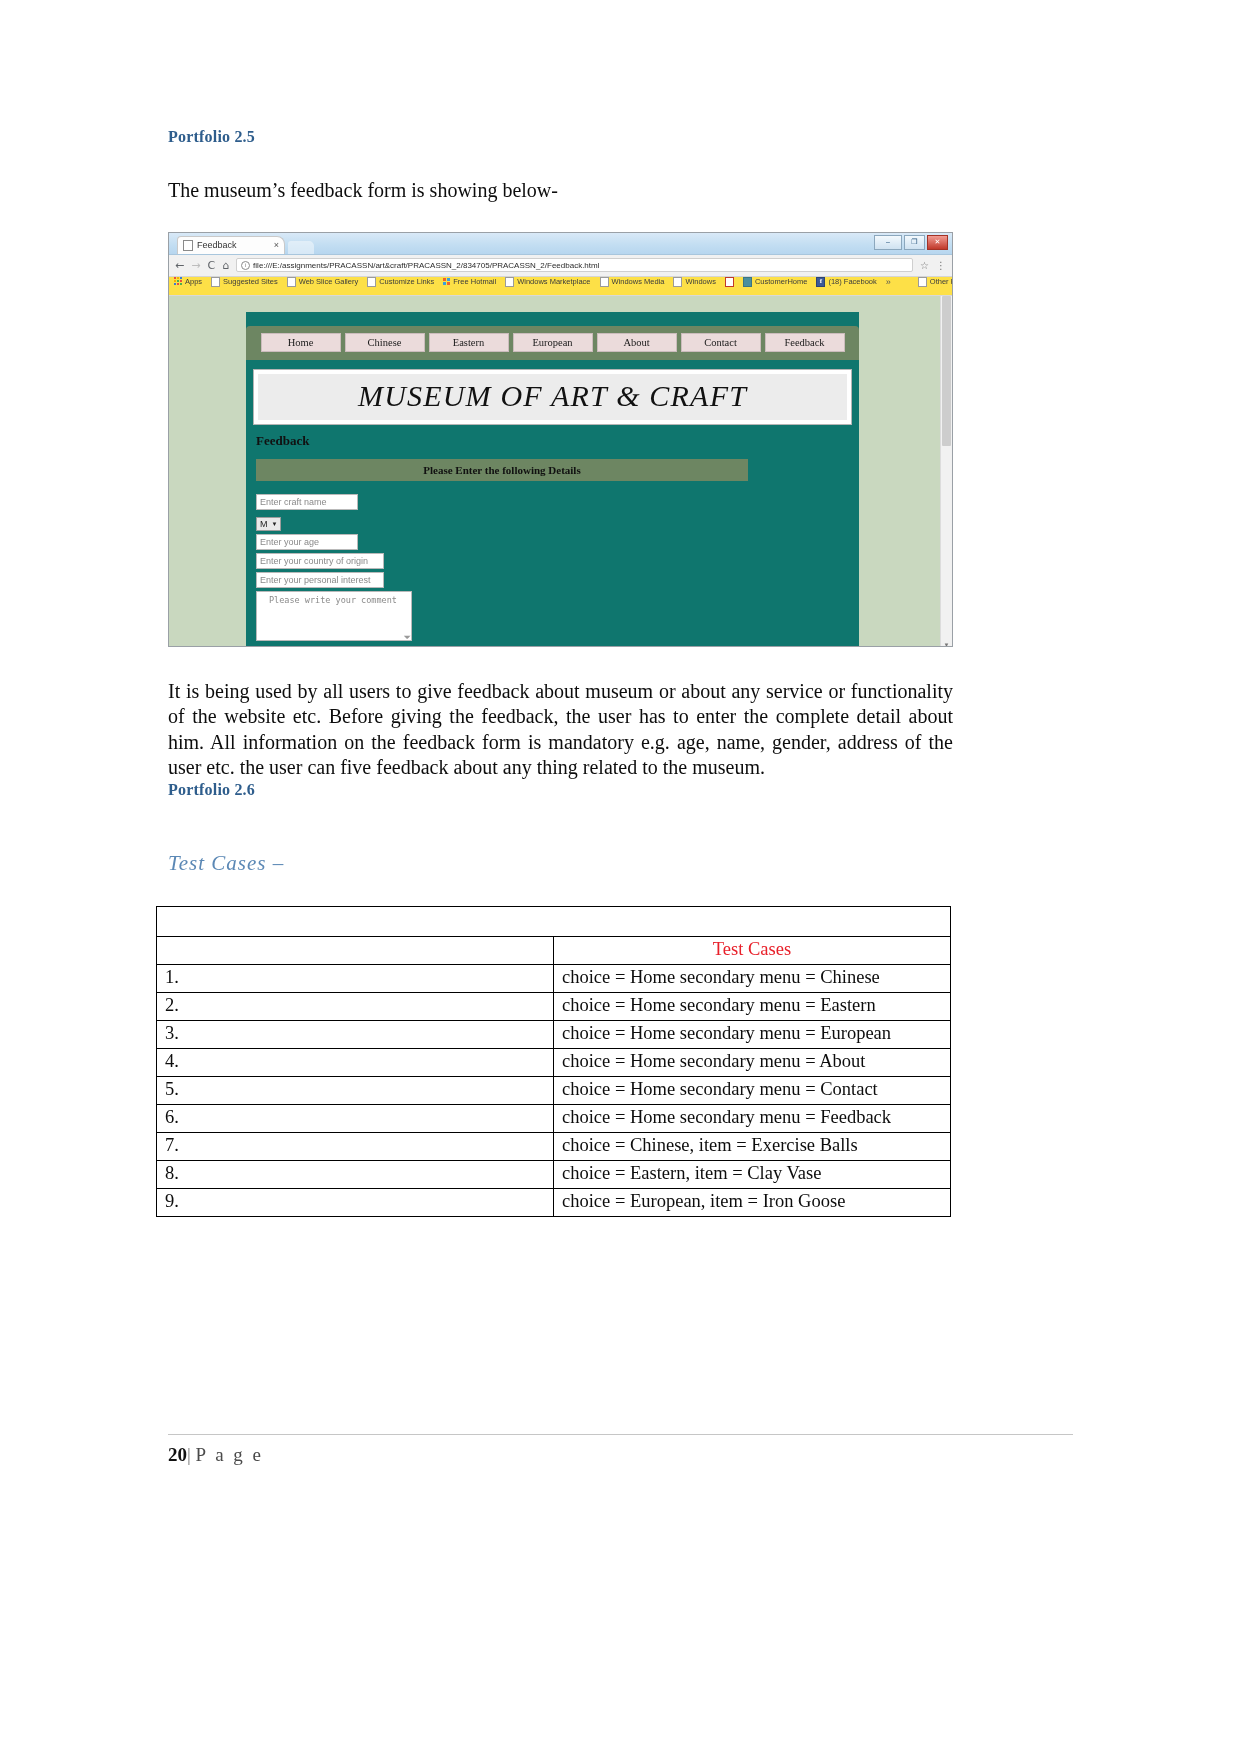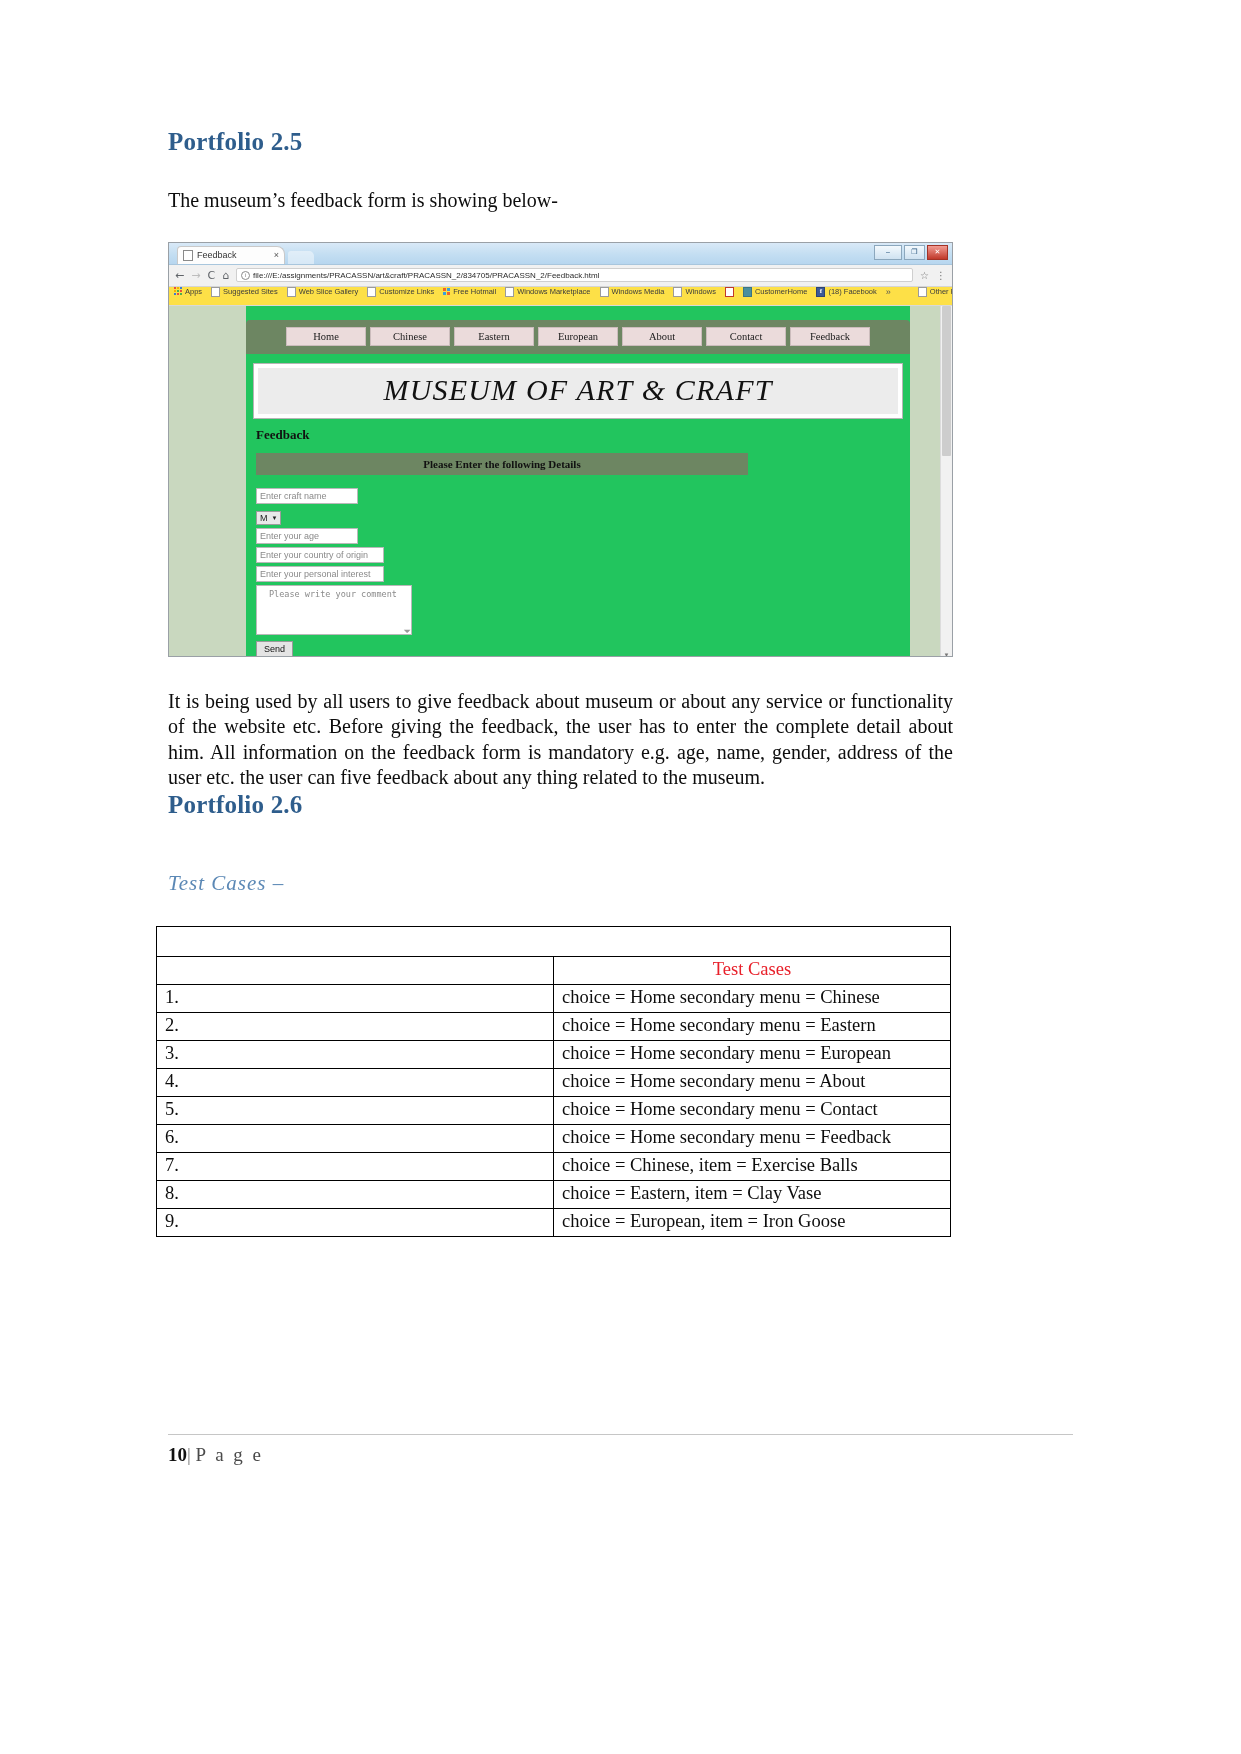--- a/index.html
+++ b/index.html
@@ -25,21 +25,21 @@
 
   .content {
     position: absolute;
     left: 168px;
     top: 128px;
     width: 785px;
   }
 
   h1.portfolio {
     font-family: "Liberation Serif", "DejaVu Serif", serif;
-    font-size: 25px;
+    font-size: 16px;
     font-weight: bold;
     color: #2E5D8C;
     margin: 0 0 0 0;
     letter-spacing: 0.2px;
   }
 
   p.body-text {
     font-size: 20px;
     line-height: 1.28;
     color: #0d0d0d;
@@ -249,24 +249,24 @@
   
   .viewport {
     position: relative;
     height: 352px;
     background: #c9d8bf;
     overflow: hidden;
   }
   .site-wrap {
     position: absolute;
     left: 77px;
-    top: 0;
-    width: 664px;
+    top: 16px;
+    width: 613px;
     bottom: 0;
-    background: #22c55e;
+    background: #0f766e;
   }
   .nav-bar {
     background: #6d8662;
     height: 34px;
     margin: 14px 0 0 0;
     display: flex;
     align-items: center;
     justify-content: center;
     border-radius: 4px 4px 0 0;
   }
@@ -652,16 +652,16 @@
         <tr>
           <td class="idx">9.</td>
           <td>choice = European, item = Iron Goose</td>
         </tr>
       </tbody>
     </table>
 
   </div>
 
   <div class="footer">
-    <span class="footer-text"><span class="pg">10</span><span class="sep">|</span> <span class="word">P a g e</span></span>
+    <span class="footer-text"><span class="pg">20</span><span class="sep">|</span> <span class="word">P a g e</span></span>
   </div>
 
 </div>
 
 </body></html>

